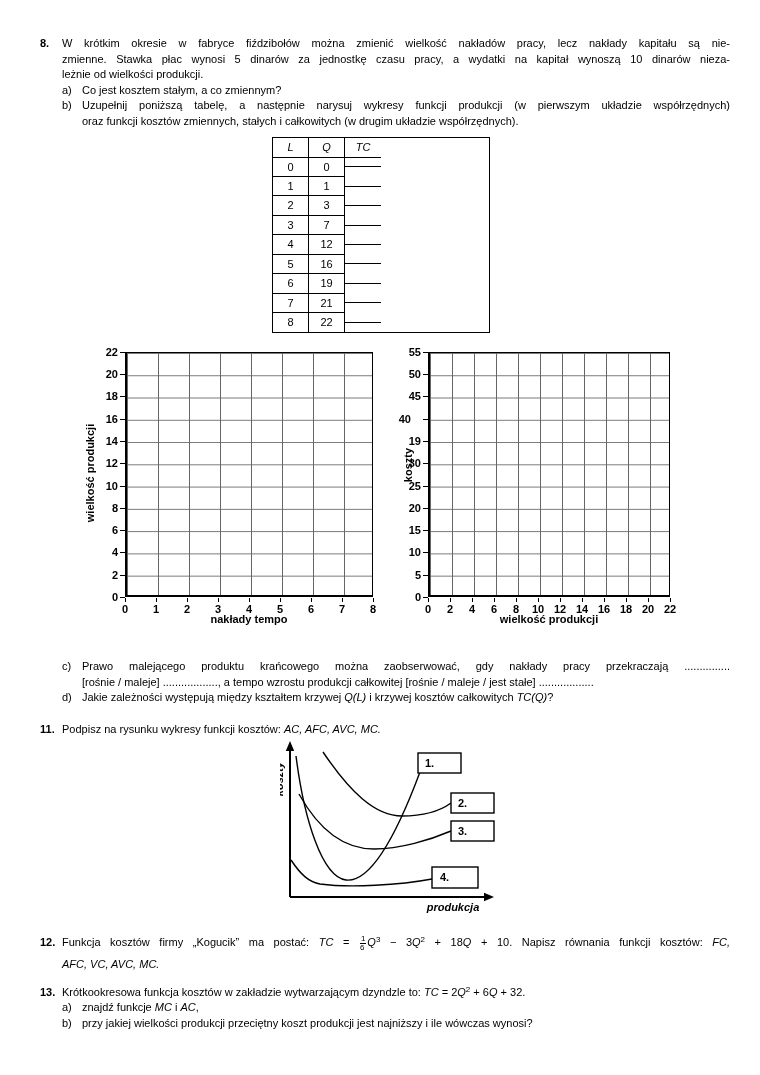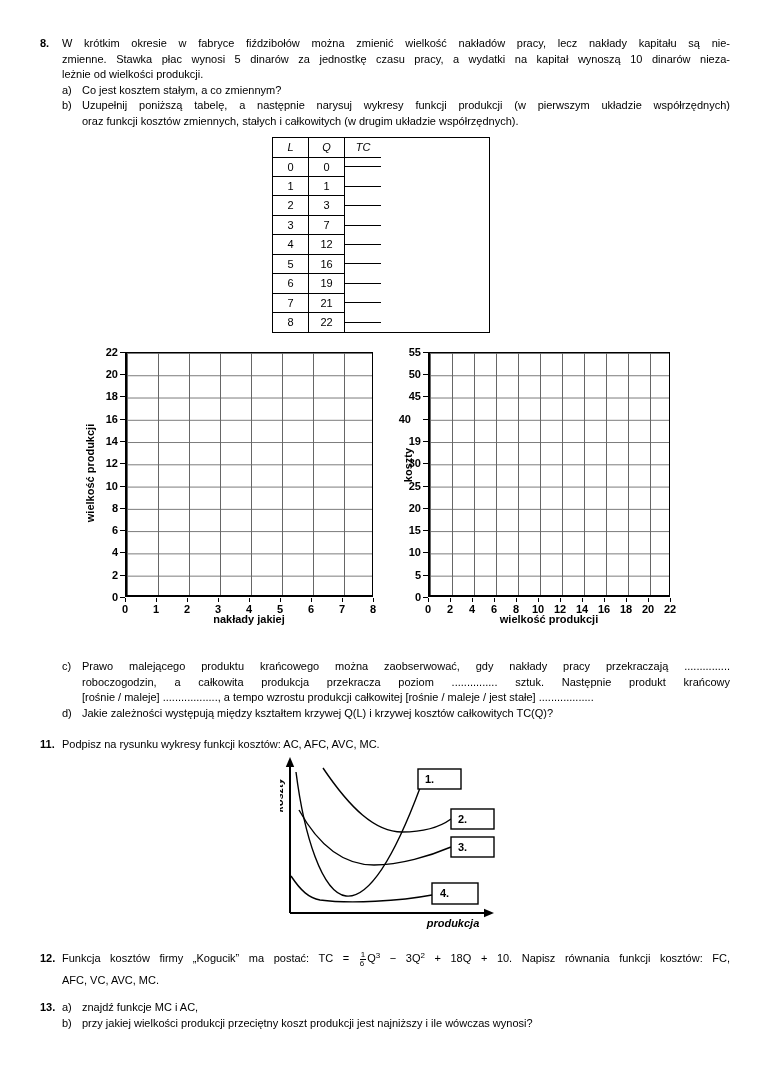--- a/index.html
+++ b/index.html
@@ -7,21 +7,21 @@
        font-family:"Liberation Sans","DejaVu Sans",sans-serif;font-size:11px;}
   .page{padding:36px 30px 0 40px;}
   .ln{line-height:15.5px;}
   .jl{text-align:justify;text-align-last:justify;}
   .q{display:flex;}
   .qnum{width:22px;font-weight:bold;flex:none;}
   .qbody{flex:1;min-width:0;}
   .sub{display:flex;}
   .slab{width:20px;flex:none;}
   .stext{flex:1;min-width:0;}
-  .it{}
+  .it{font-style:italic;}
   sup{font-size:8px;line-height:0;vertical-align:4px;}
   .frac{display:inline-block;text-align:center;vertical-align:-4px;line-height:1;font-size:8px;margin:0 1px;}
   .fn{display:block;border-bottom:1px solid #000;padding:0 1px 0px 1px;}
   .fd{display:block;}
   
   .wt{display:flex;width:218px;border:1.3px solid #000;margin:8px 0 0 232px;box-sizing:border-box;}
   .wc{width:36px;flex:none;border-right:1px solid #000;box-sizing:border-box;}
   .wc:last-child{border-right:none;}
   .hd{height:19.5px;line-height:18px;text-align:center;font-style:italic;border-bottom:1px solid #000;box-sizing:border-box;}
   .cell{height:19.44px;line-height:19px;text-align:center;border-bottom:1px solid #000;box-sizing:border-box;}
@@ -155,21 +155,21 @@
       <div class="tickmark" style="left: 208.5px; top: 253px; width: 1px; height: 4px;"></div>
       <div class="xtick" style="left: 230px; top: 258px;">5</div>
       <div class="tickmark" style="left: 239.5px; top: 253px; width: 1px; height: 4px;"></div>
       <div class="xtick" style="left: 261px; top: 258px;">6</div>
       <div class="tickmark" style="left: 270.5px; top: 253px; width: 1px; height: 4px;"></div>
       <div class="xtick" style="left: 292px; top: 258px;">7</div>
       <div class="tickmark" style="left: 301.5px; top: 253px; width: 1px; height: 4px;"></div>
       <div class="xtick" style="left: 323px; top: 258px;">8</div>
       <div class="tickmark" style="left: 332.5px; top: 253px; width: 1px; height: 4px;"></div>
       <div class="axlab ylabrot" style="left: -20px; top: 122px; width: 140px;">wielkość produkcji</div>
-      <div class="axlab" style="left: 85px; top: 268px; width: 248px;">nakłady jakiej</div>
+      <div class="axlab" style="left: 85px; top: 268px; width: 248px;">nakłady tempo</div>
       <div class="plot" style="left: 388px; top: 7px; width: 242px; height: 245px; background-image: linear-gradient(to right, rgb(102, 102, 102) 1px, transparent 1px), linear-gradient(rgb(119, 119, 119) 1px, transparent 1px); background-size: 22px 100%, 100% 22.2727px;"></div>
       <div class="ytick" style="left: 357px; top: 0.5px;">55</div>
       <div class="tickmark" style="left: 383px; top: 6.5px; width: 5px; height: 1px;"></div>
       <div class="ytick" style="left: 357px; top: 22.7727px;">50</div>
       <div class="tickmark" style="left: 383px; top: 28.7727px; width: 5px; height: 1px;"></div>
       <div class="ytick" style="left: 357px; top: 45.0455px;">45</div>
       <div class="tickmark" style="left: 383px; top: 51.0455px; width: 5px; height: 1px;"></div>
       <div class="ytick" style="left: 347px; top: 67.3182px;">40</div>
       <div class="tickmark" style="left: 383px; top: 73.3182px; width: 5px; height: 1px;"></div>
       <div class="ytick" style="left: 357px; top: 89.5909px;">19</div>
@@ -214,21 +214,20 @@
       <div class="tickmark" style="left: 629.5px; top: 253px; width: 1px; height: 4px;"></div>
       <div class="axlab ylabrot" style="left: 298px; top: 114px; width: 140px;">koszty</div>
       <div class="axlab" style="left: 388px; top: 268px; width: 242px;">wielkość produkcji</div>
     </div>
 
   <div class="cd">
     <div class="sub">
       <div class="slab ln">c)</div>
       <div class="stext">
         <div class="ln jl">Prawo malejącego produktu krańcowego można zaobserwować, gdy nakłady pracy przekraczają ...............</div>
-        <div class="ln jl">roboczogodzin, a całkowita produkcja przekracza poziom ............... sztuk. Następnie produkt krańcowy</div>
         <div class="ln">[rośnie / maleje] .................., a tempo wzrostu produkcji całkowitej [rośnie / maleje / jest stałe] ..................</div>
       </div>
     </div>
     <div class="sub">
       <div class="slab ln">d)</div>
       <div class="stext ln"><span>Jakie zależności występują między kształtem krzywej </span><span class="it">Q(L)</span><span> i krzywej kosztów całkowitych </span><span class="it">TC(Q)</span><span>?</span></div>
     </div>
   </div>
 
   <div class="q q11">
@@ -267,20 +266,21 @@
     <div class="qnum ln">12.</div>
     <div class="qbody">
       <div class="ln jl"><span>Funkcja kosztów firmy „Kogucik” ma postać: </span><span class="it">TC</span><span> = </span><span class="frac"><span class="fn">1</span><span class="fd">6</span></span><span class="it">Q</span><sup>3</sup><span> − 3</span><span class="it">Q</span><sup>2</sup><span> + 18</span><span class="it">Q</span><span> + 10. Napisz równania funkcji kosztów: </span><span class="it">FC,</span></div>
       <div class="ln l2gap"><span class="it">AFC, VC, AVC, MC.</span></div>
     </div>
   </div>
 
   <div class="q mt13">
     <div class="qnum ln">13.</div>
     <div class="qbody">
+      <div class="ln"><span>Krótkookresowa funkcja kosztów w zakładzie wytwarzającym dzyndzle to: </span><span class="it">TC</span><span> = 2</span><span class="it">Q</span><sup>2</sup><span> + 6</span><span class="it">Q</span><span> + 32.</span></div>
       <div class="sub">
         <div class="slab ln">a)</div>
         <div class="stext ln"><span>znajdź funkcje </span><span class="it">MC</span><span> i </span><span class="it">AC</span><span>,</span></div>
       </div>
       <div class="sub">
         <div class="slab ln">b)</div>
         <div class="stext ln">przy jakiej wielkości produkcji przeciętny koszt produkcji jest najniższy i ile wówczas wynosi?</div>
       </div>
     </div>
   </div>

